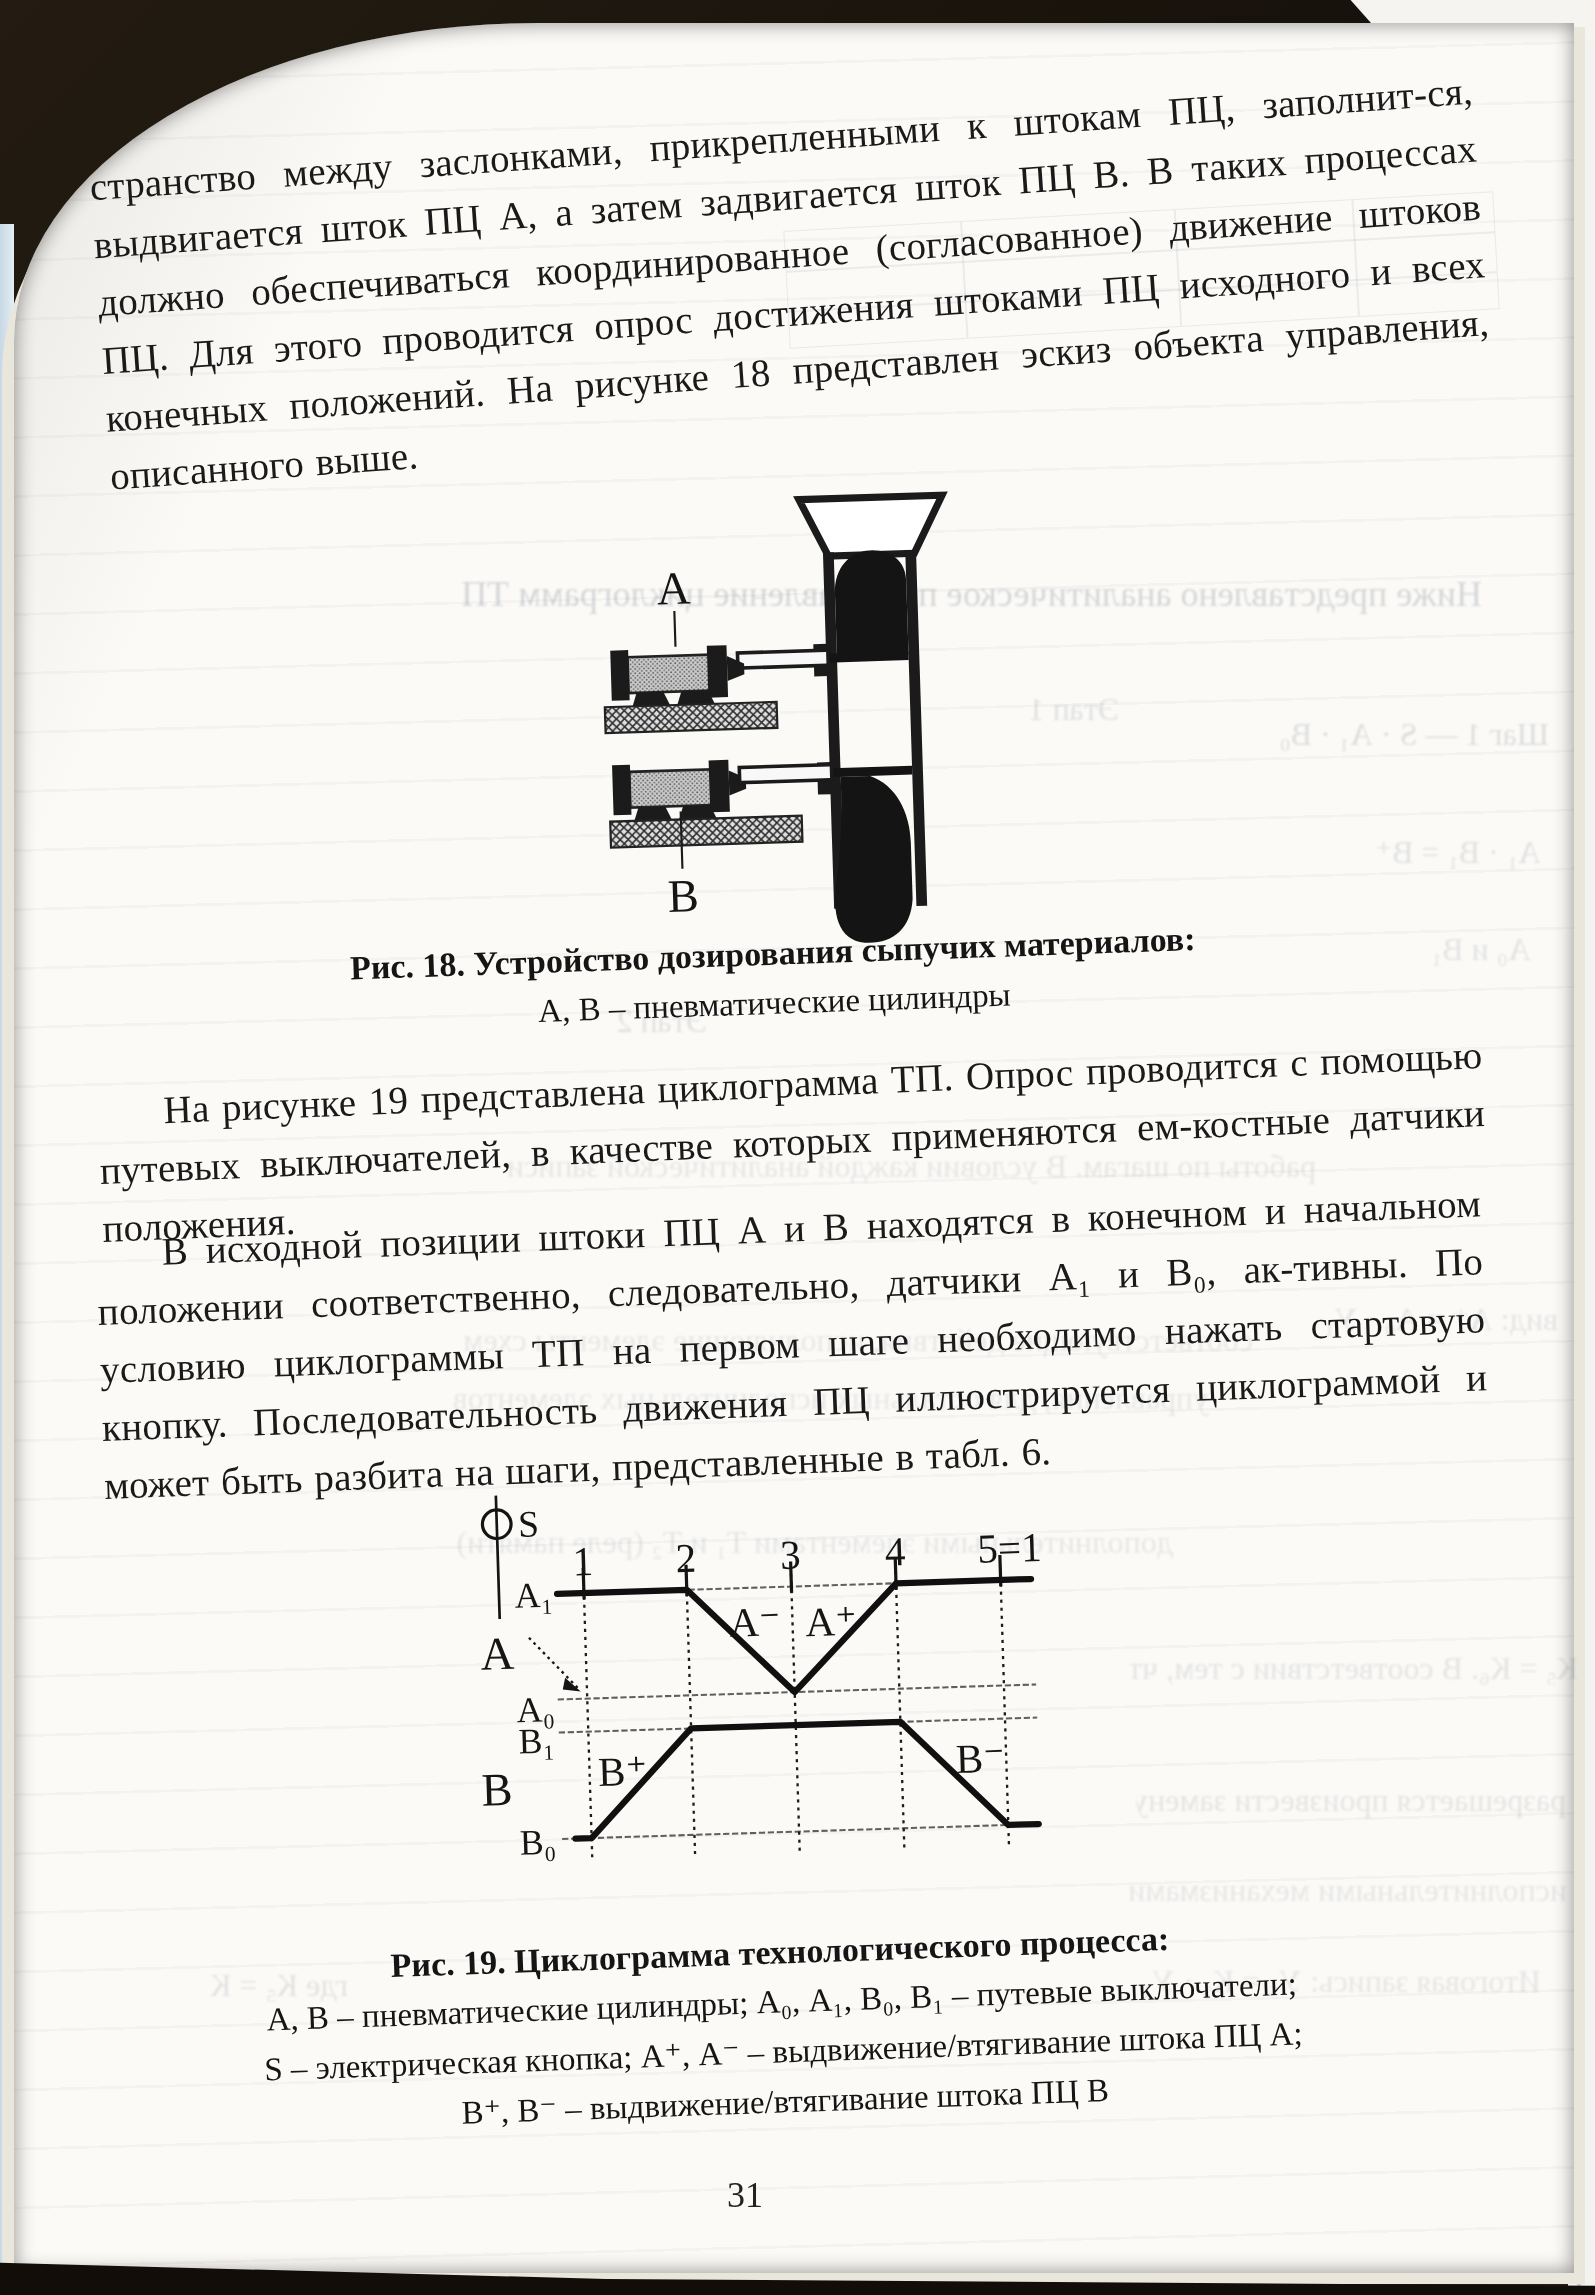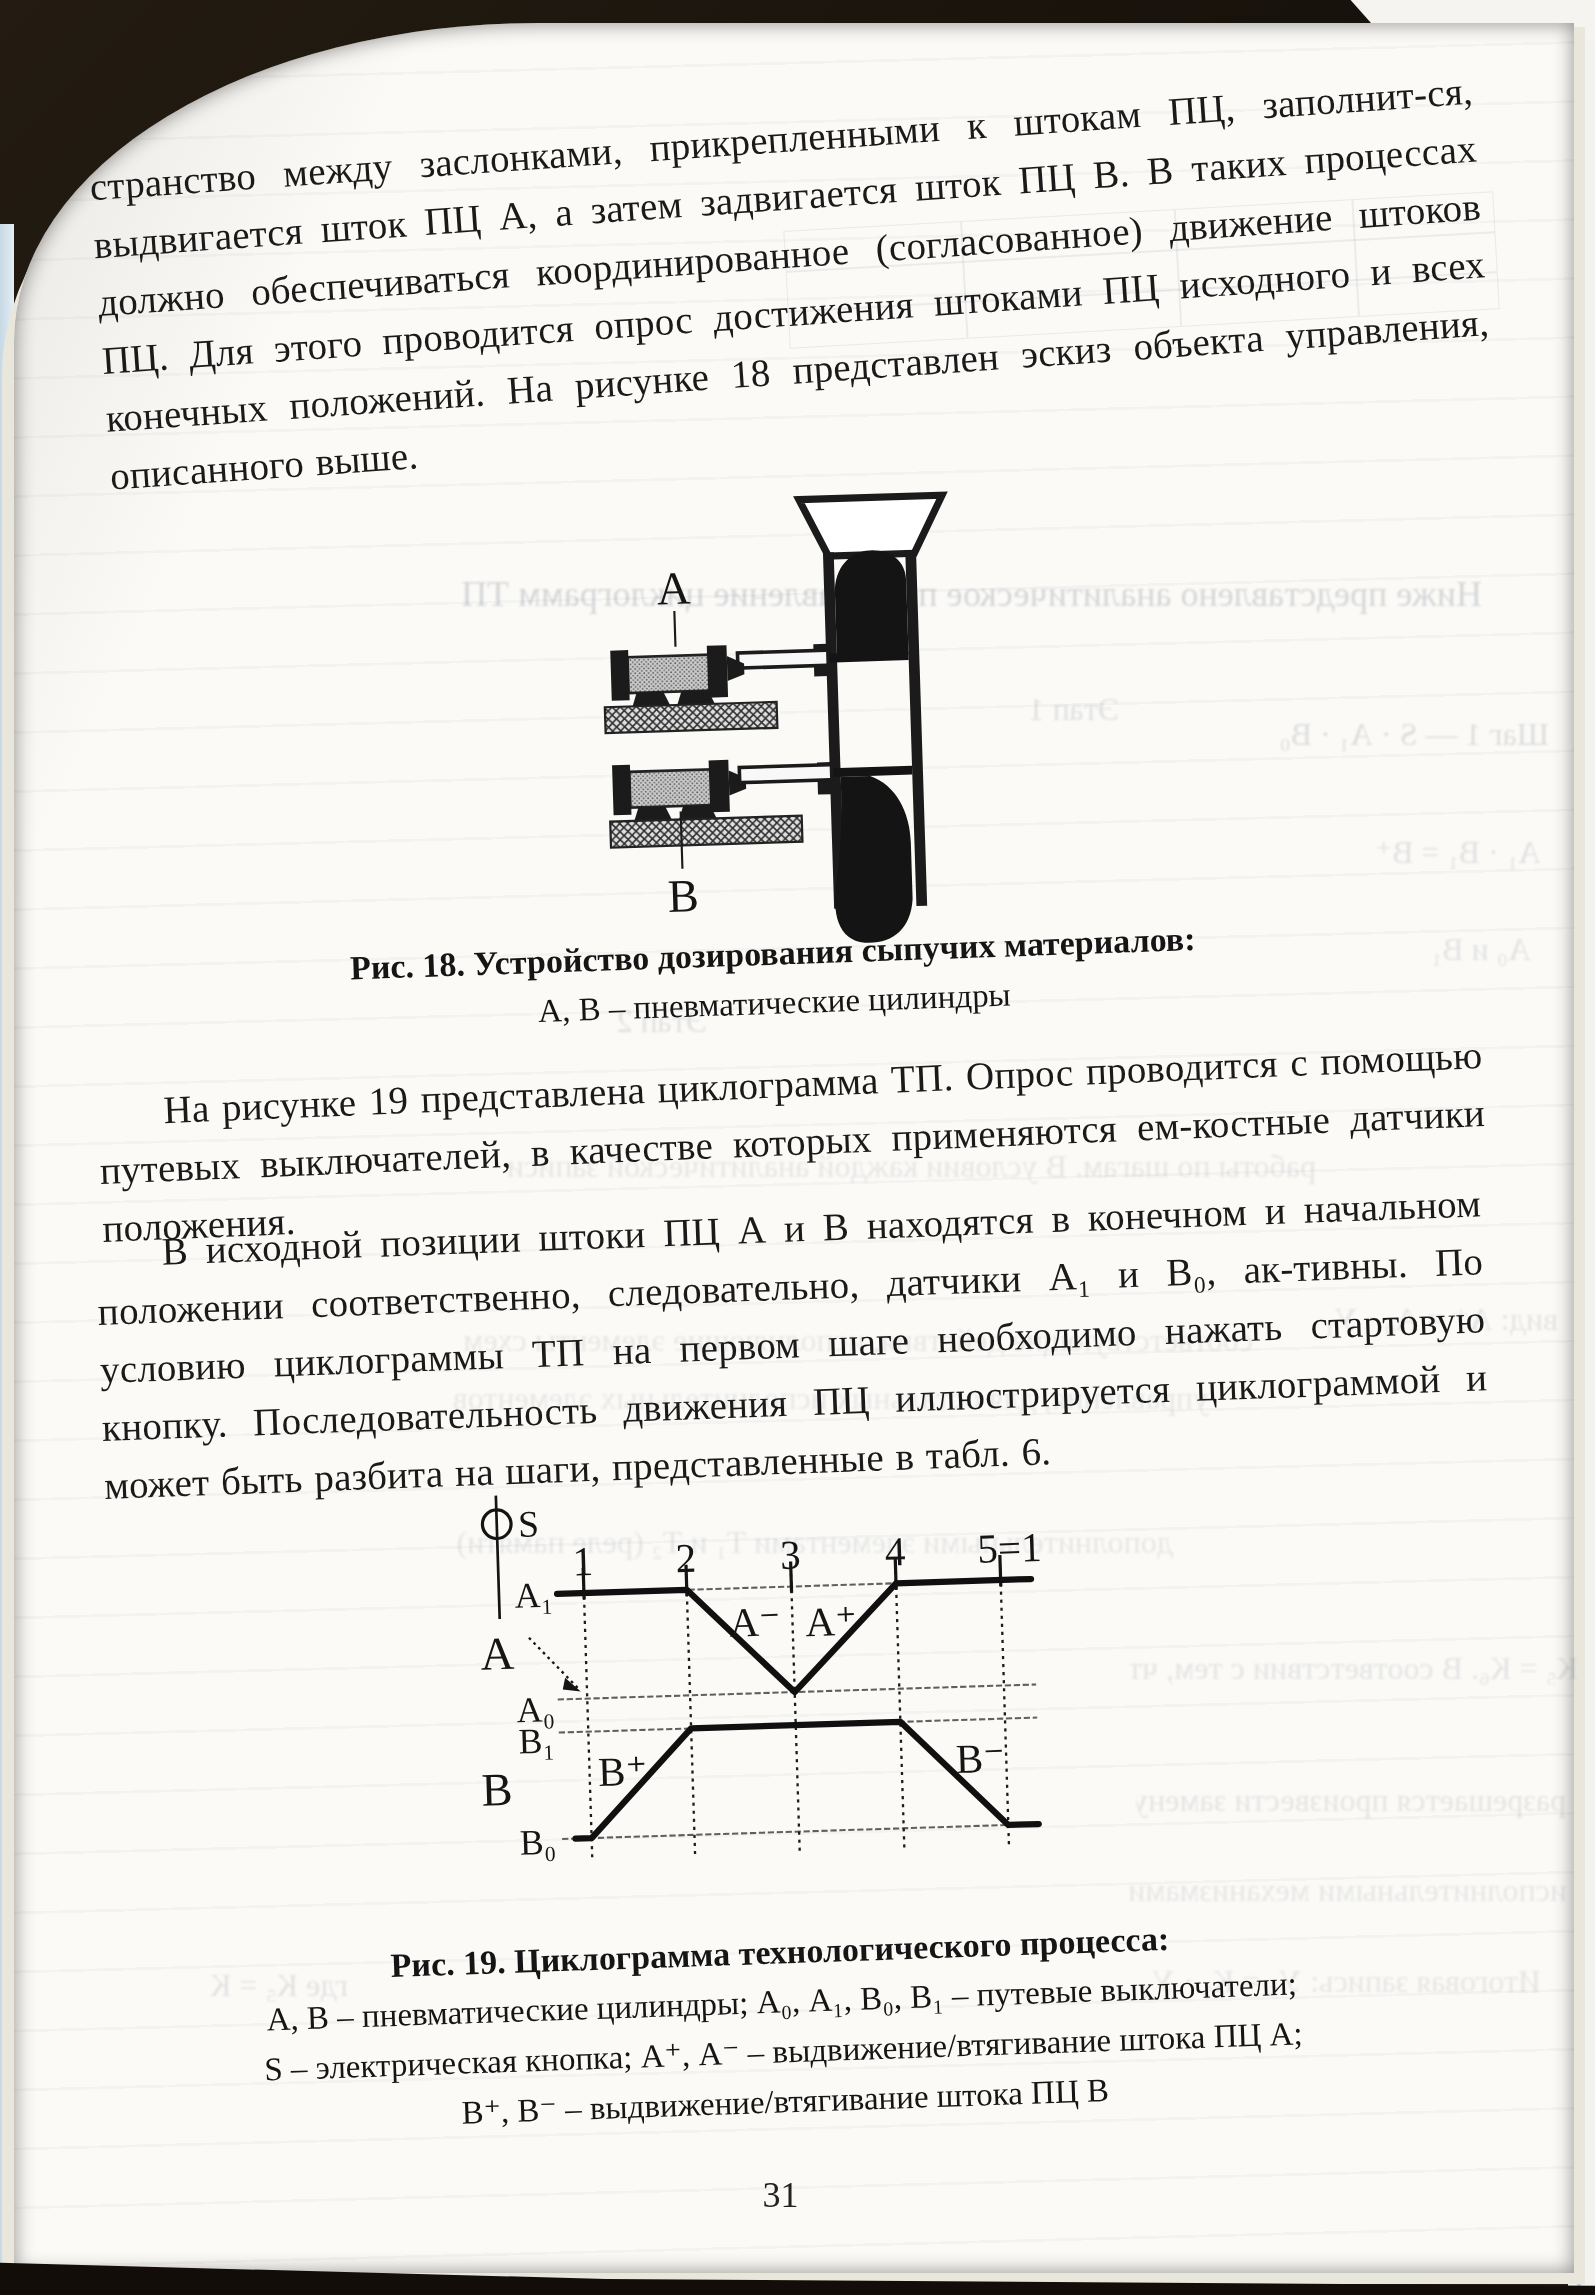--- a/index.html
+++ b/index.html
@@ -28,21 +28,21 @@
   .bottom-band{position:absolute;left:0;top:0;width:100%;height:100%;
                clip-path:polygon(0 98.6%,38% 99.3%,100% 99.6%,100% 100%,0 100%);
                background:linear-gradient(180deg,#3a2d1c,#120d08);}
   .content{position:absolute;left:0;top:0;width:100%;height:100%;}
   .para{position:absolute;text-align:justify;font-size:39px;line-height:58px;color:#1a1a1a;
         letter-spacing:0.2px;word-spacing:1.8px;}
   .indent{text-indent:66px;}
   .cap{position:absolute;text-align:center;color:#151515;}
   .cap .t{font-weight:bold;font-size:34px;line-height:48px;}
   .cap .s{font-size:33px;line-height:50px;}
-  .pagenum{position:absolute;left:727px;top:2174px;width:107px;text-align:center;
+  .pagenum{position:absolute;left:727px;top:2174px;width:107px;text-align:left;
            font-size:36px;color:#222;}
   svg text{font-family:"Liberation Serif","DejaVu Serif",serif;fill:#151515;}
   
   .bleed{position:absolute;white-space:nowrap;overflow:hidden;color:#3c485f;
          transform:scaleX(-1);filter:blur(1.2px);pointer-events:none;}
   .ghost-table{position:absolute;left:786px;top:211px;width:709px;height:116px;opacity:.5;
                border:1.8px solid rgba(80,95,125,.22);transform:rotate(-3.2deg);filter:blur(0.5px);}
   .ghost-table i{position:absolute;background:rgba(80,95,125,.20);}
   .gt-h1{left:0;top:39px;width:100%;height:1.8px;}
   .gt-h2{left:0;top:79px;width:100%;height:1.8px;}

